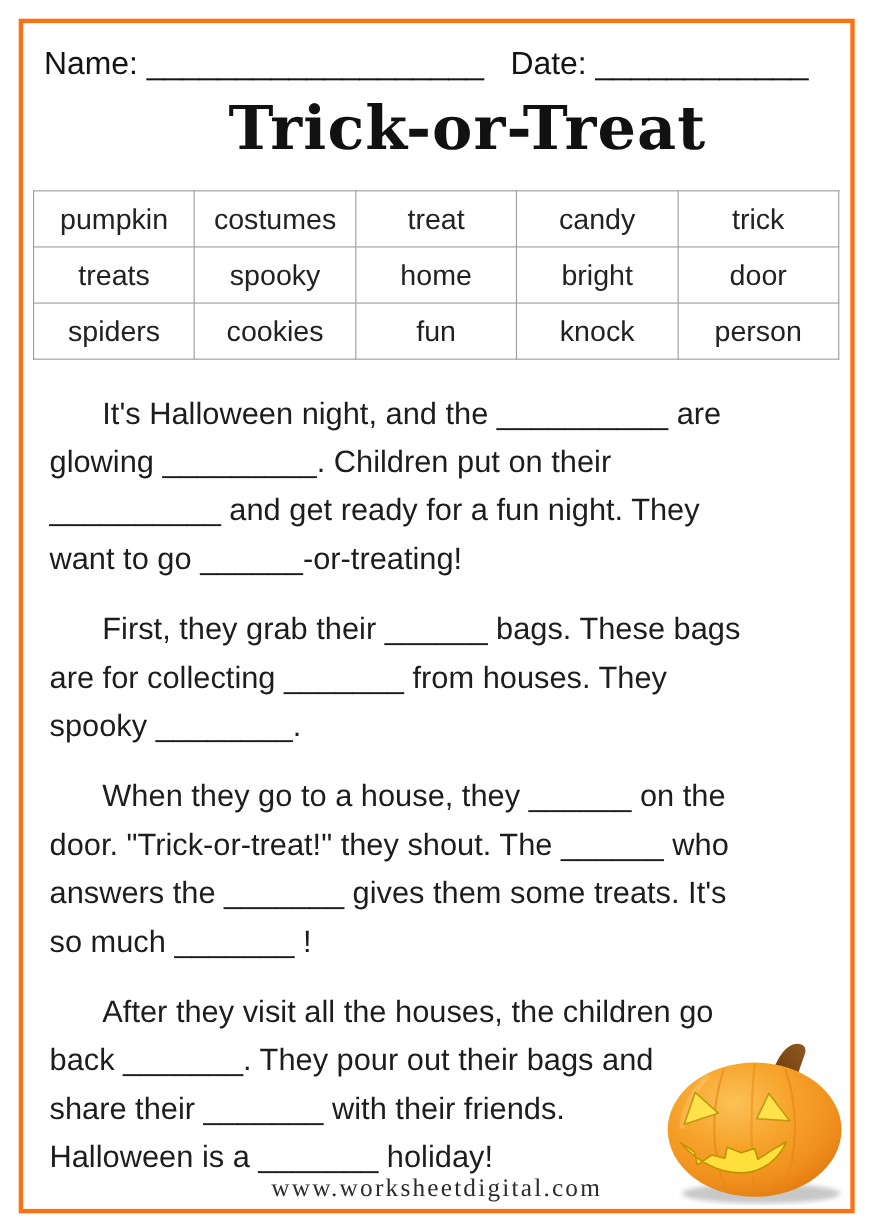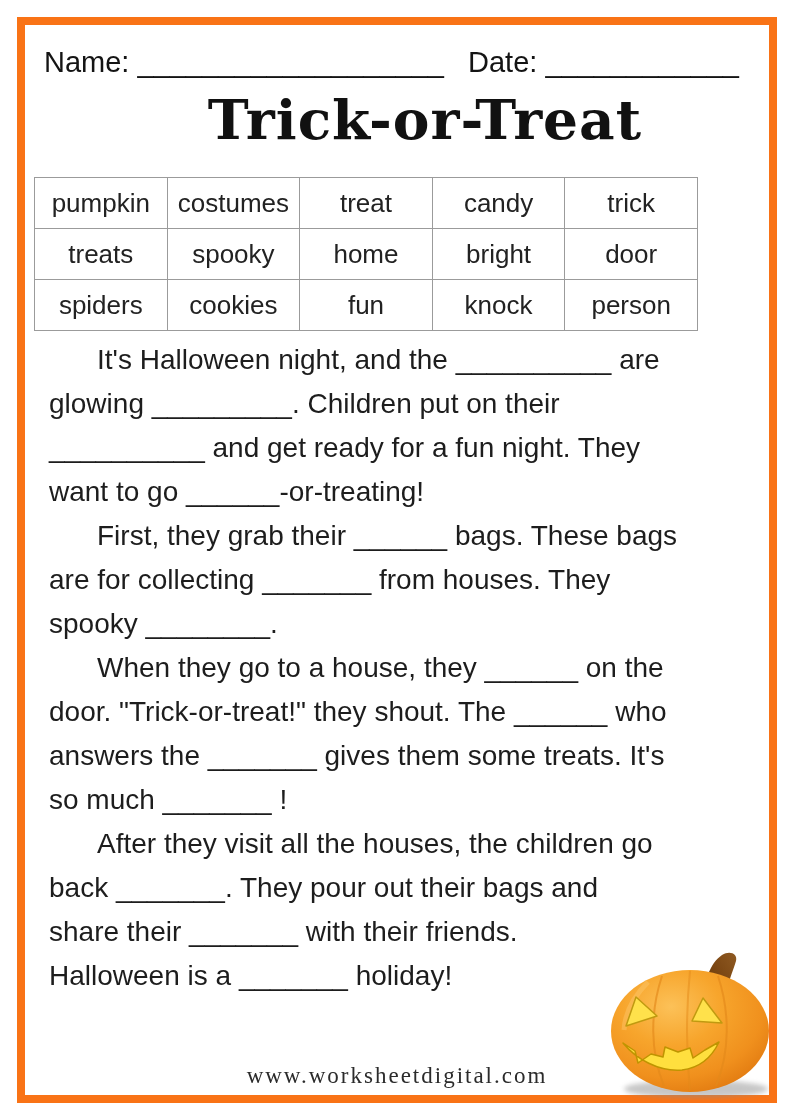--- a/index.html
+++ b/index.html
@@ -17,21 +17,21 @@
     width: 793px;
     height: 1120px;
     background: #ffffff;
   }
   .sheet {
     position: absolute;
     left: 17px;
     top: 17px;
     width: 760px;
     height: 1086px;
-    border: 8px solid #f97316;
+    border: 4px solid #f97316;
     box-sizing: border-box;
     background: #ffffff;
   }
   
   .namedate {
     position: absolute;
     left: 19px;
     top: 21px;
     font-size: 29px;
     white-space: nowrap;
@@ -52,21 +52,21 @@
     font-size: 55px;
     letter-spacing: 1px;
     color: #111111;
     padding-left: 28px;
   }
   
   .wordbank {
     position: absolute;
     left: 9px;
     top: 152px;
-    width: 664px;
+    width: 733px;
     border-collapse: collapse;
     table-layout: fixed;
   }
   .wordbank td {
     border: 1px solid #9b9b9b;
     height: 48px;
     text-align: center;
     vertical-align: middle;
     font-size: 26px;
     color: #222222;
@@ -75,21 +75,21 @@
   .story {
     position: absolute;
     left: 24px;
     top: 313px;
     width: 720px;
     font-size: 28px;
     line-height: 44px;
     color: #1d1d1d;
   }
   .story .line { white-space: nowrap; }
-  .story .indent { text-indent: 48px; }
+  .story .indent { text-indent: 48px; margin-top: 20px; }
   
   .pumpkin {
     position: absolute;
     left: 581px;
     top: 925px;
     width: 168px;
     height: 150px;
   }
   
   .footer {

